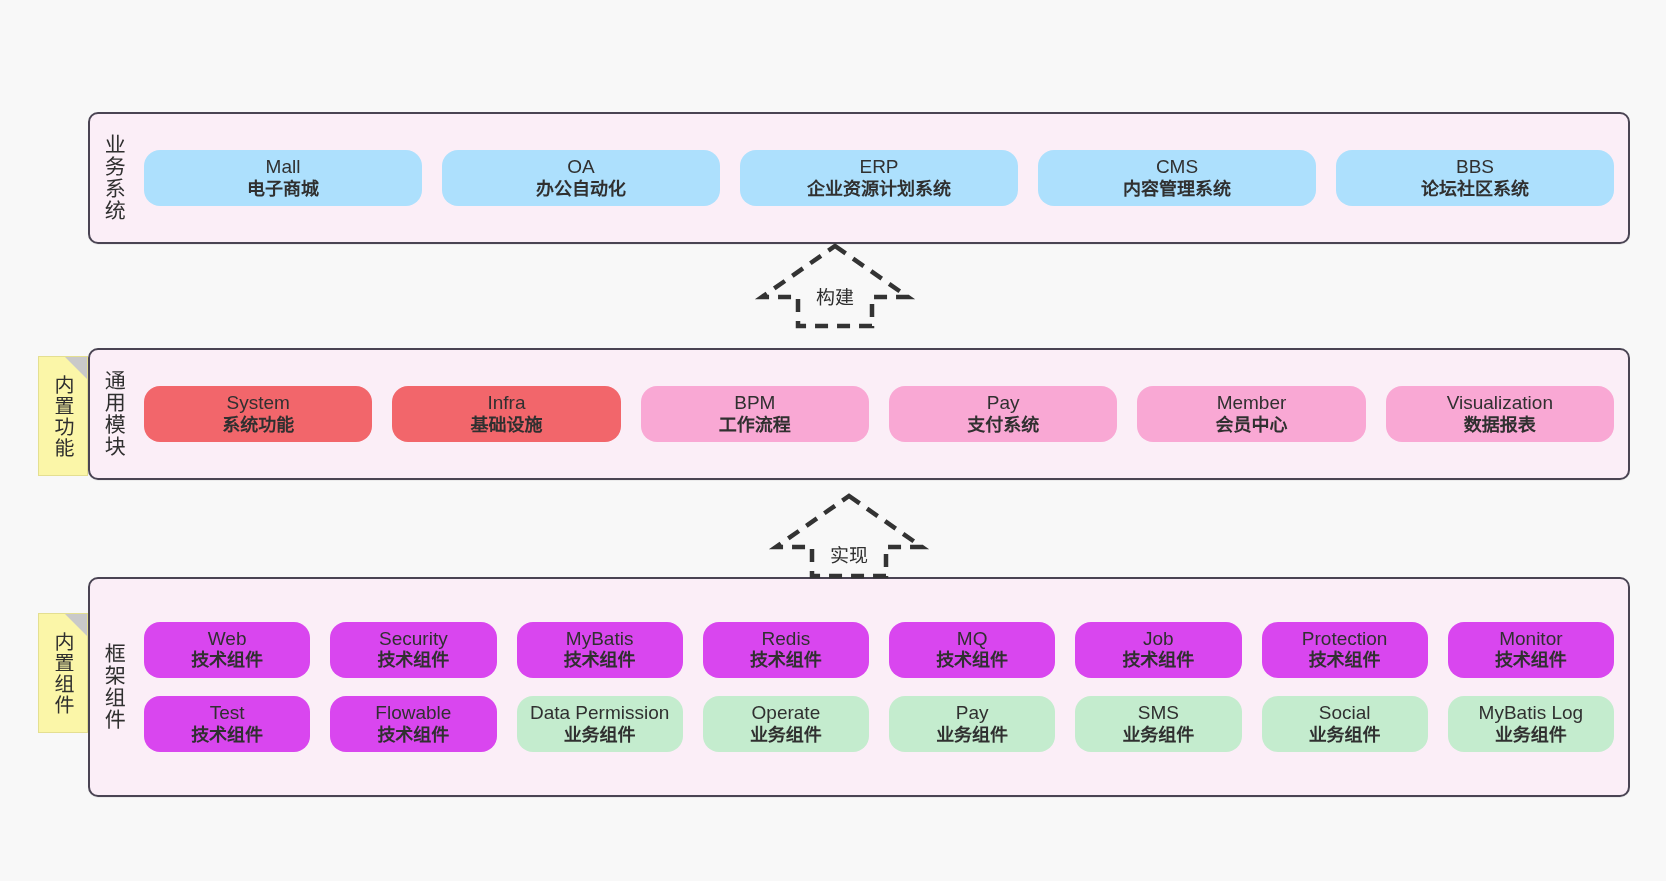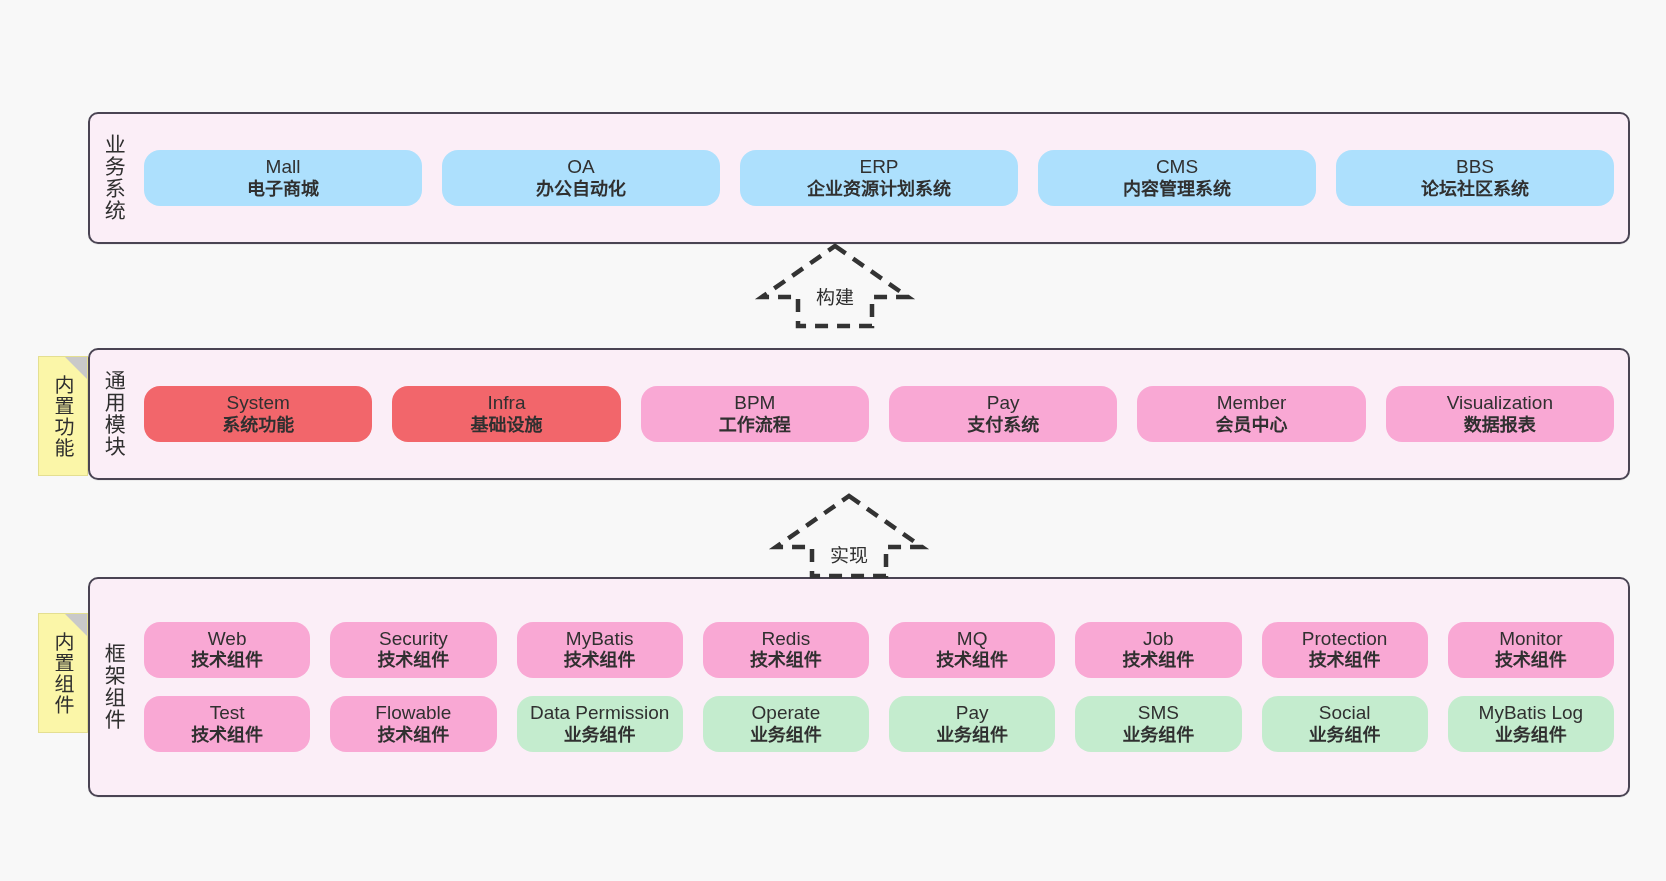--- a/index.html
+++ b/index.html
@@ -85,21 +85,21 @@
   .card .card-name.wrap { white-space: normal; }
   .card .card-sub {
     font-size: 18px;
     white-space: nowrap;
     font-weight: bold;
   }
 
   .tone-blue      { background: #ade0fd; }
   .tone-red       { background: #f2666b; }
   .tone-pink      { background: #f9a8d4; }
-  .tone-green     { background: #f9a8d4; }
+  .tone-green     { background: #d946ef; }
   .tone-lightgreen{ background: #c4ecce; }
 
   
   .note {
     position: absolute;
     background: #fbf6a8;
     border: 1px solid #e4df91;
     box-sizing: border-box;
     display: flex;
     align-items: center;

